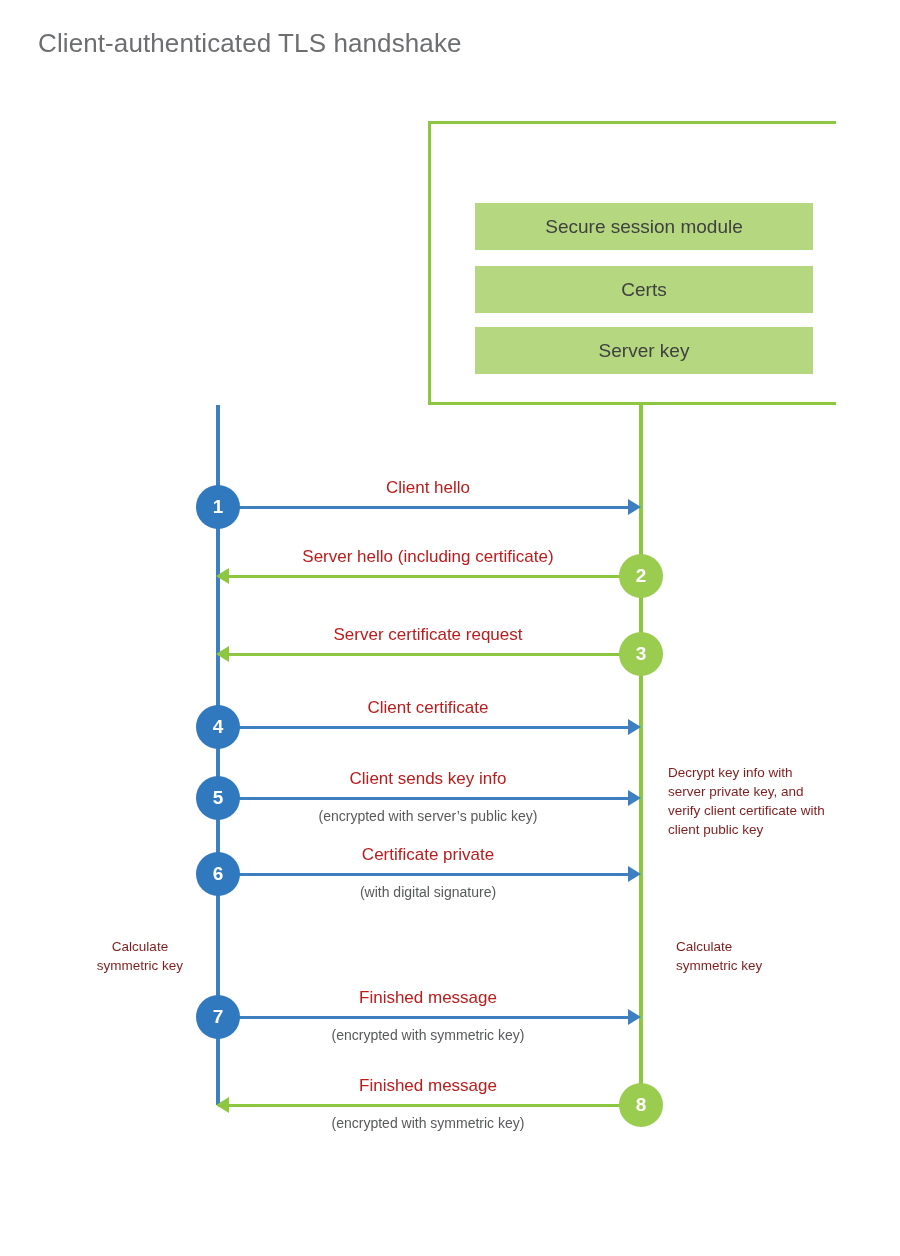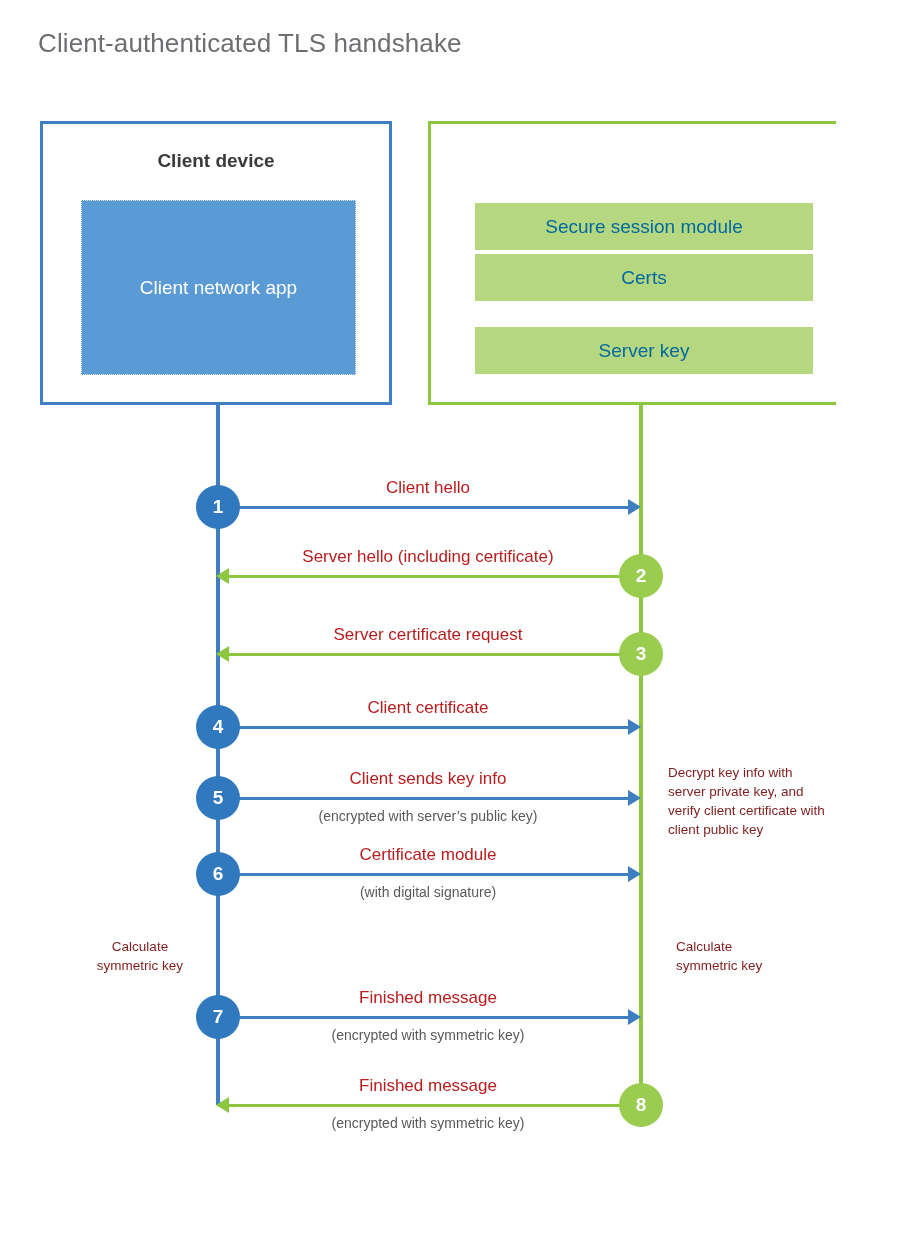--- a/index.html
+++ b/index.html
@@ -86,26 +86,26 @@
   
   .server-bar {
     position: absolute;
     left: 44px;
     width: 338px;
     height: 47px;
     background: #b4d77f;
     display: flex;
     align-items: center;
     justify-content: center;
-    color: #0369a1;
+    color: #404040;
     font-size: 19px;
     font-weight: 300;
   }
   #server-bar-0 { top: 79px; }
-  #server-bar-1 { top: 130px; }
+  #server-bar-1 { top: 142px; }
   #server-bar-2 { top: 203px; }
 
   
   .lifeline {
     position: absolute;
     width: 4px;
   }
   #lifeline-client {
     left: 216px;
     top: 405px;
@@ -210,24 +210,20 @@
     text-align: left;
   }
 </style>
 </head>
 <body>
 
 <div id="page">
 
   <div class="page-title">Client-authenticated TLS handshake</div>
 
-  <div id="client-box" class="party-box">
-    <div class="party-title">Client device</div>
-    <div class="client-app">Client network app</div>
-  </div>
 
   <div id="server-box" class="party-box">
     <div id="server-bar-0" class="server-bar">Secure session module</div>
     <div id="server-bar-1" class="server-bar">Certs</div>
     <div id="server-bar-2" class="server-bar">Server key</div>
   </div>
 
   <div id="lifeline-client" class="lifeline"></div>
   <div id="lifeline-server" class="lifeline"></div>
 
@@ -259,21 +255,21 @@
       <div class="msg blue dir-right">
         <div class="msg-line" style="top: 797px;"></div>
         <div class="msg-head" style="top: 790px;"></div>
         <div class="msg-label" style="top: 769px;">Client sends key info</div>
         <div class="msg-sublabel" style="top: 808px;">(encrypted with server’s public key)</div>
         <div class="step-badge blue at-client" style="top: 776px;">5</div>
       </div>
       <div class="msg blue dir-right">
         <div class="msg-line" style="top: 873px;"></div>
         <div class="msg-head" style="top: 866px;"></div>
-        <div class="msg-label" style="top: 845px;">Certificate module</div>
+        <div class="msg-label" style="top: 845px;">Certificate private</div>
         <div class="msg-sublabel" style="top: 884px;">(with digital signature)</div>
         <div class="step-badge blue at-client" style="top: 852px;">6</div>
       </div>
       <div class="msg blue dir-right">
         <div class="msg-line" style="top: 1016px;"></div>
         <div class="msg-head" style="top: 1009px;"></div>
         <div class="msg-label" style="top: 988px;">Finished message</div>
         <div class="msg-sublabel" style="top: 1027px;">(encrypted with symmetric key)</div>
         <div class="step-badge blue at-client" style="top: 995px;">7</div>
       </div>

